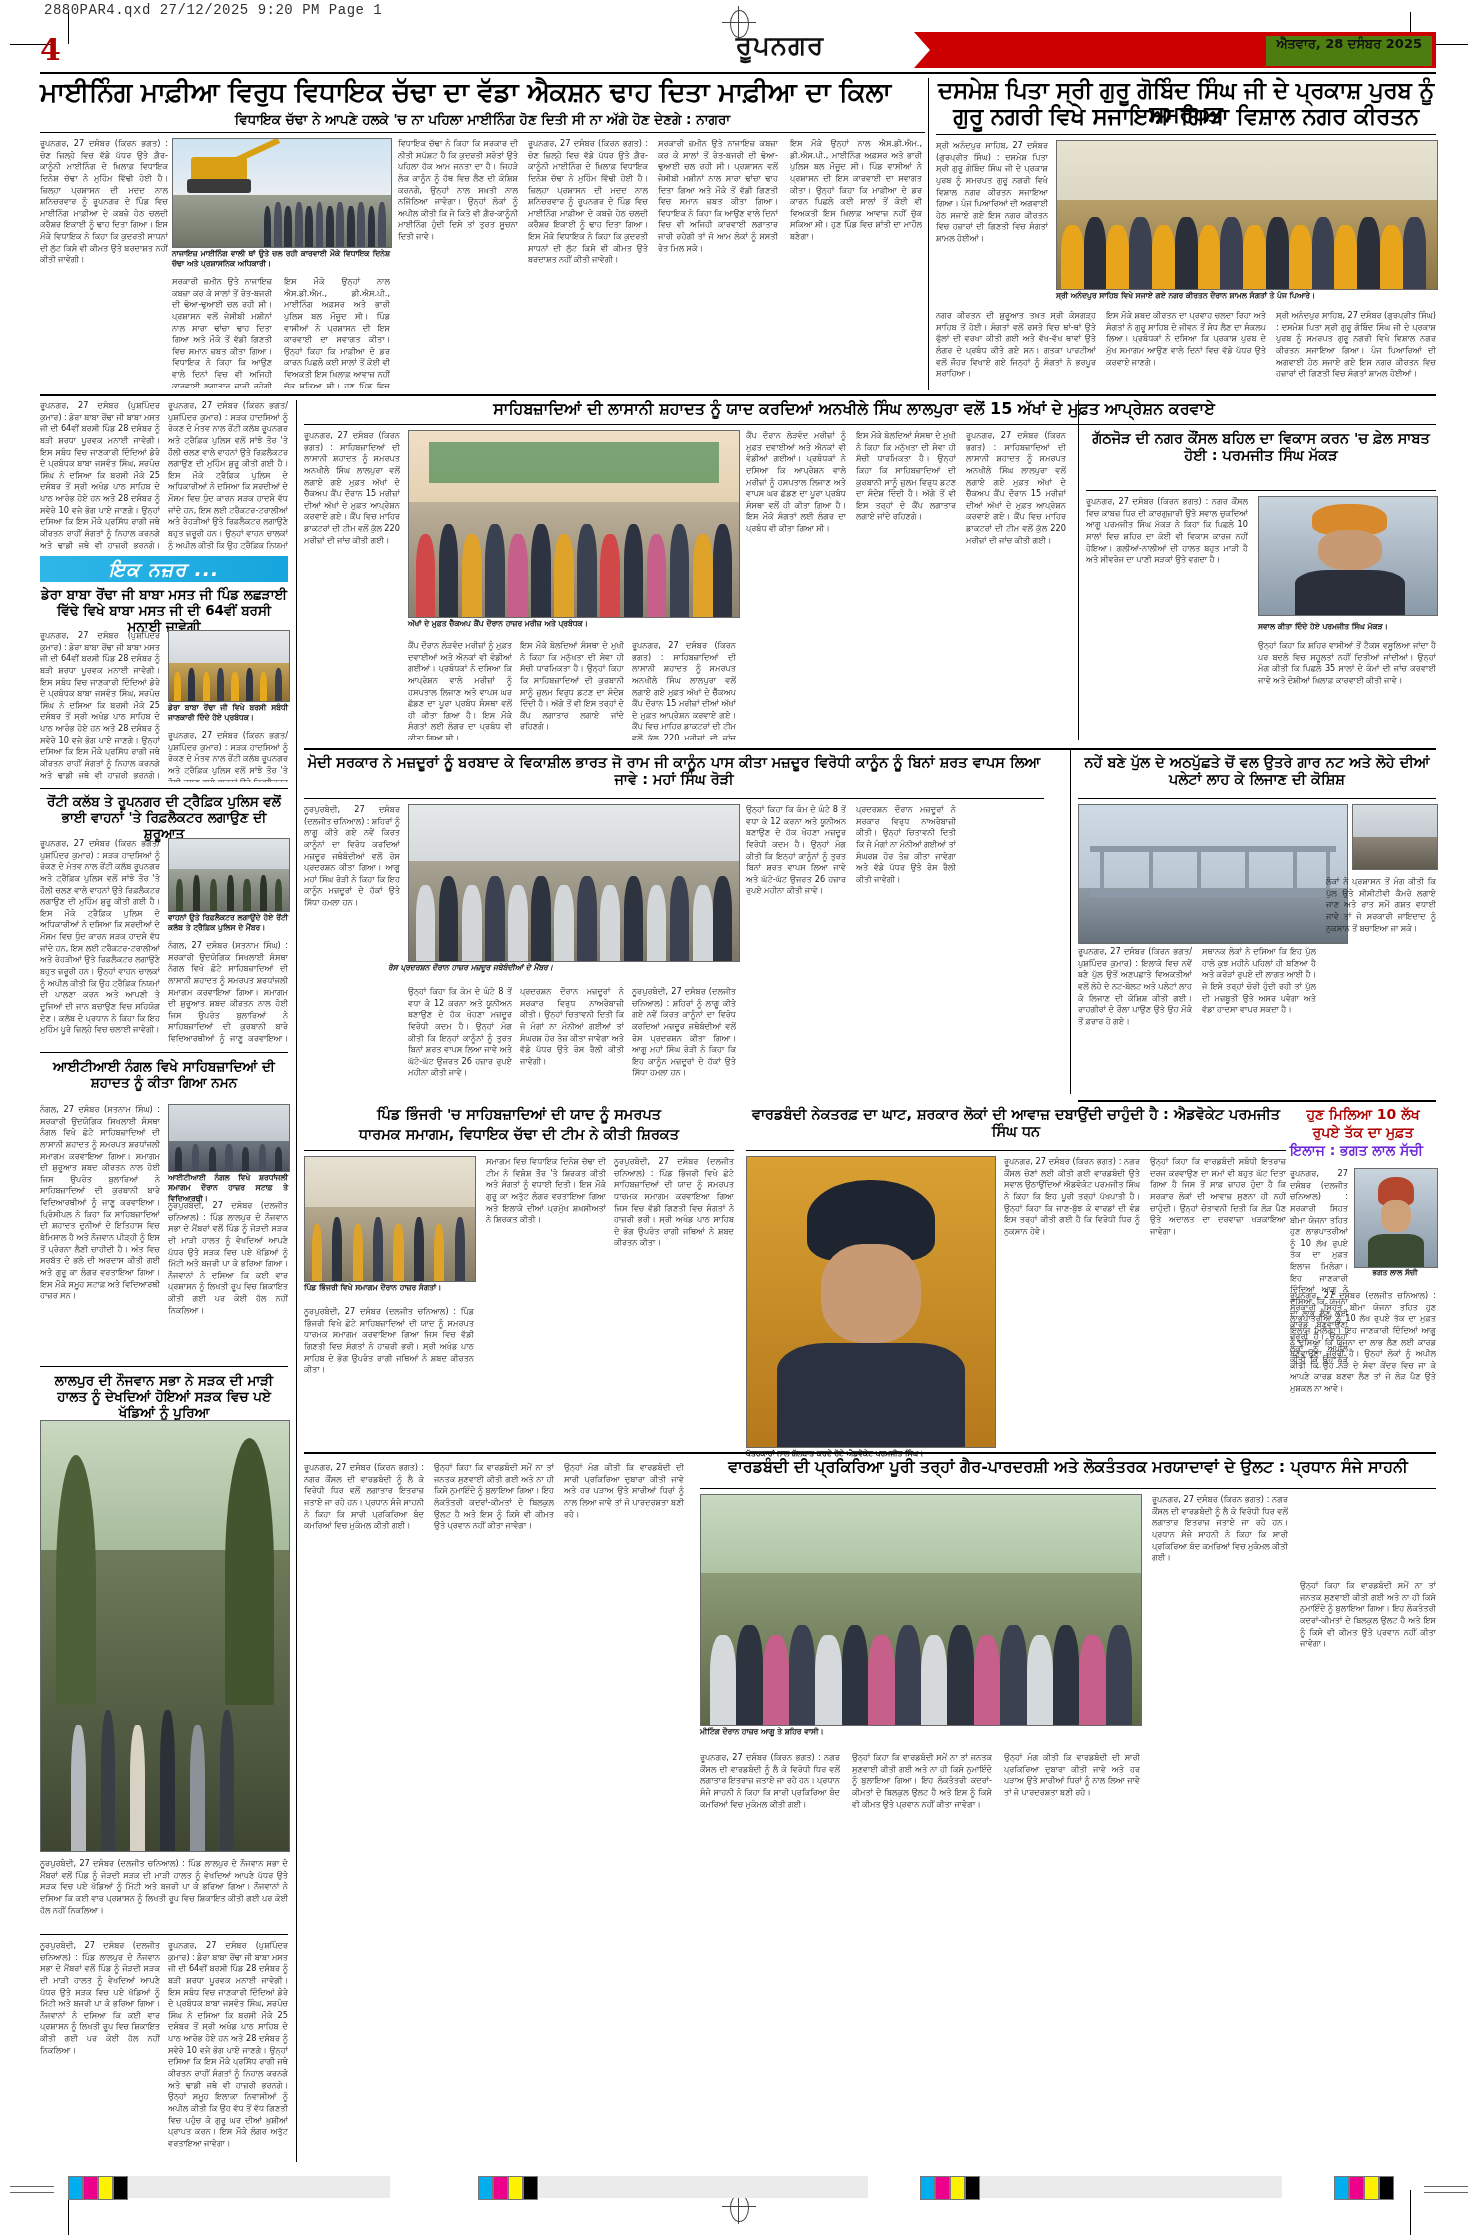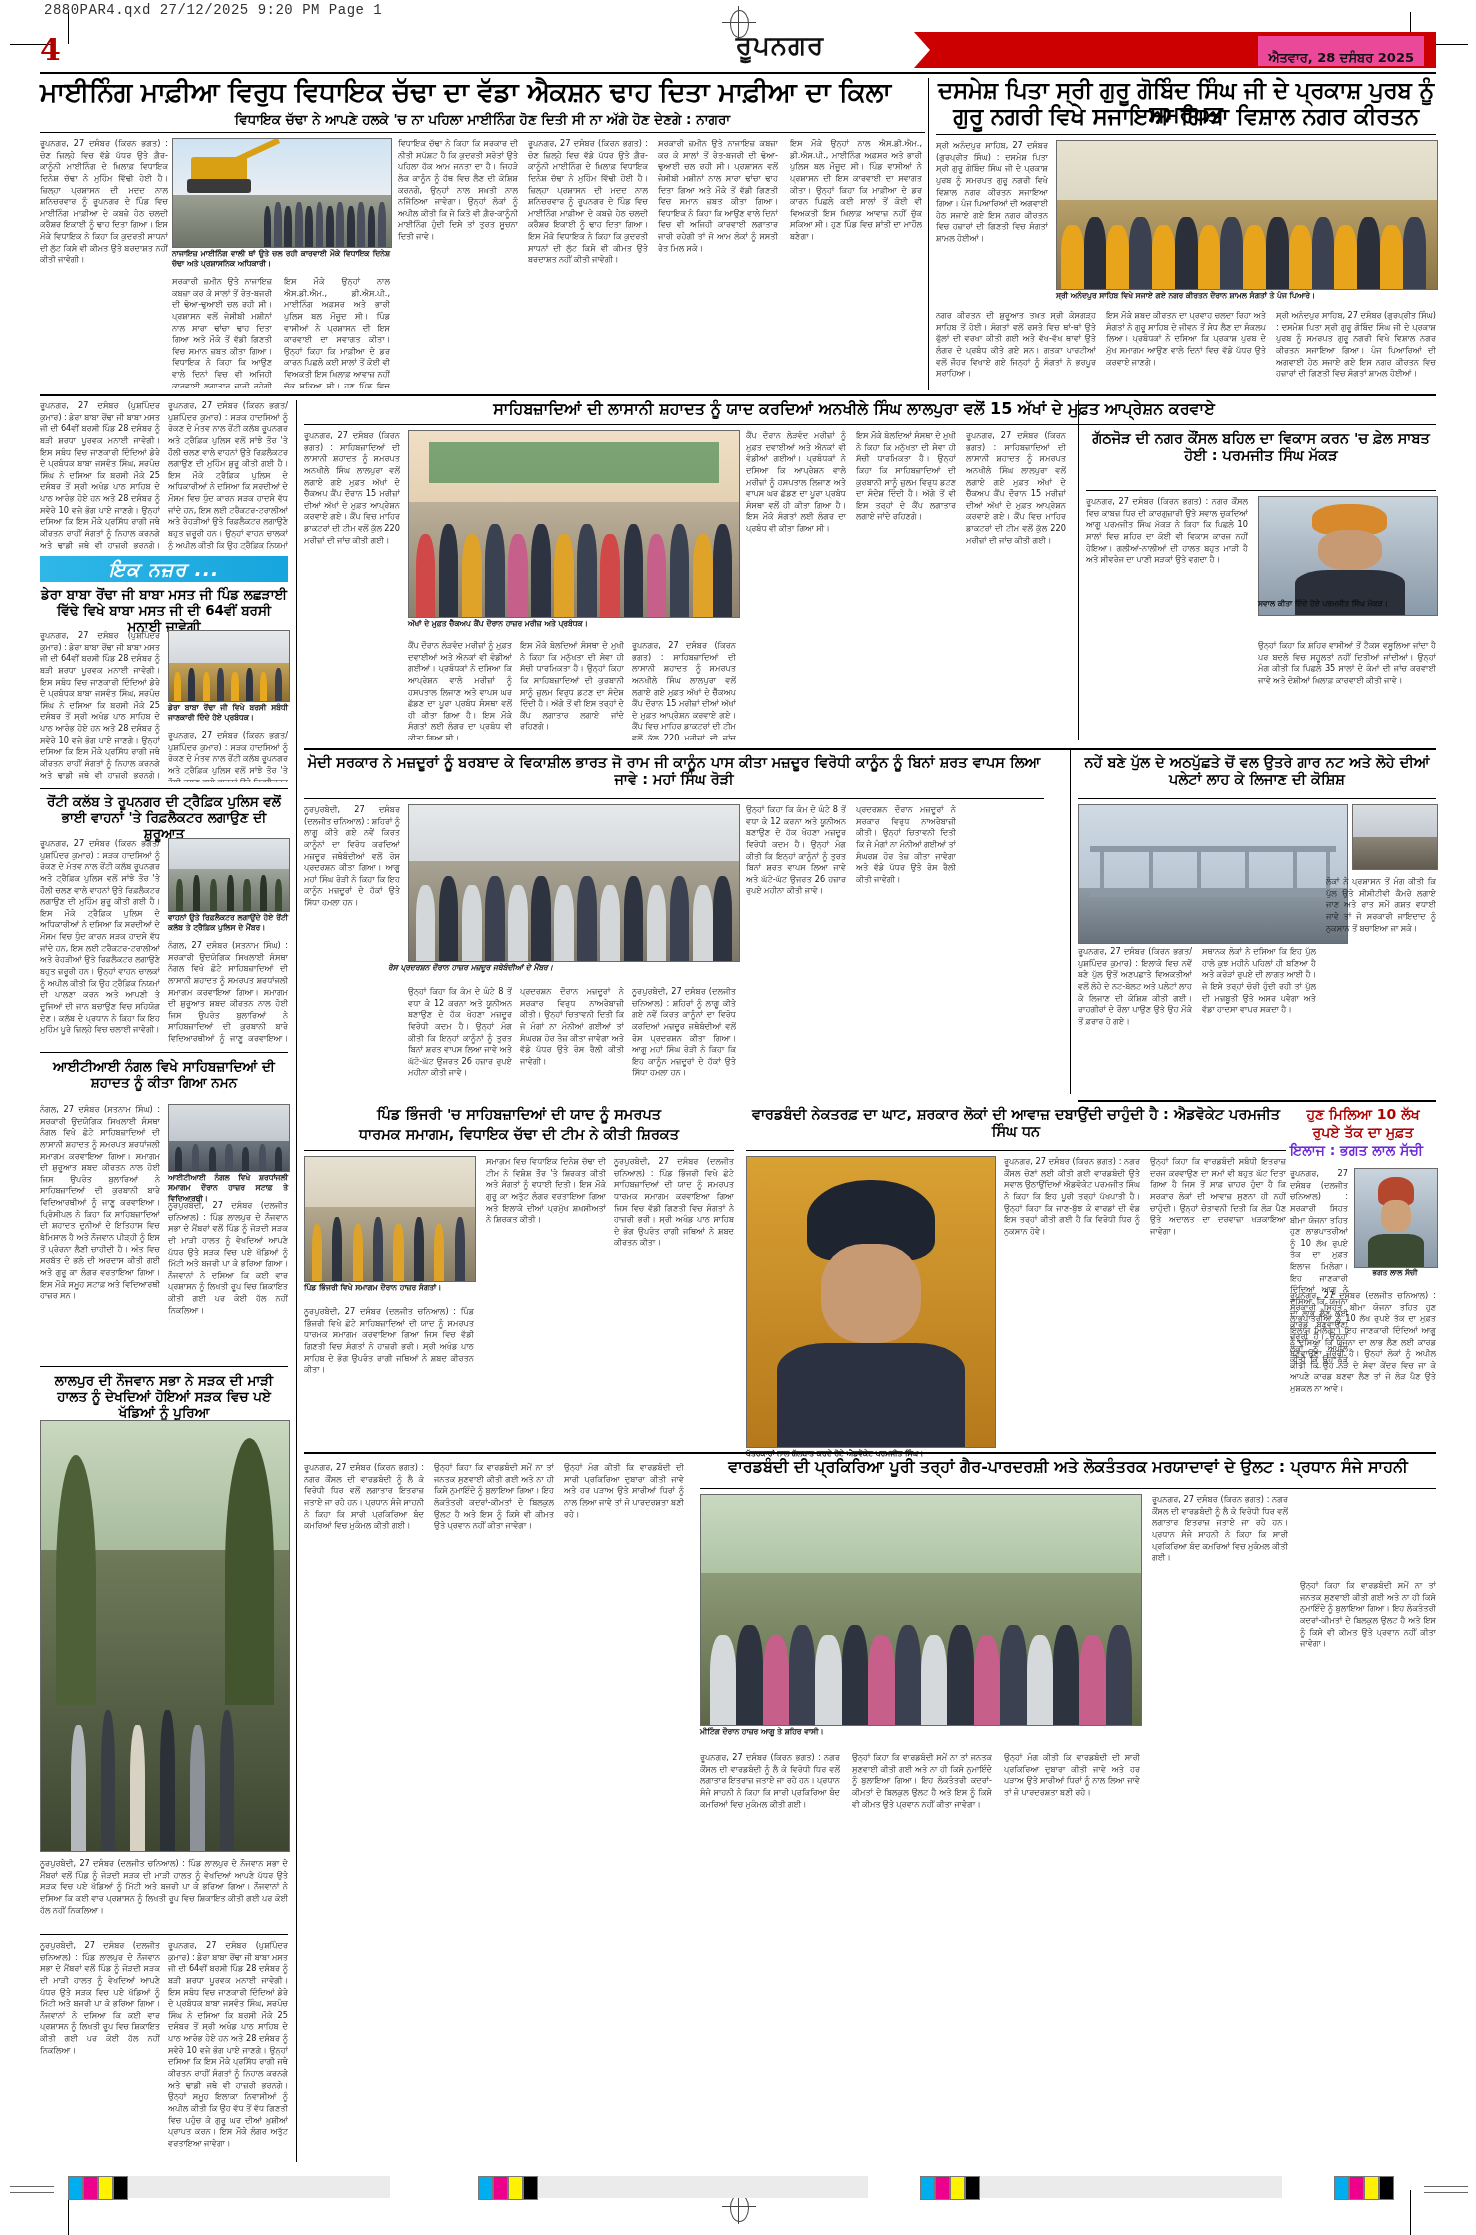--- a/index.html
+++ b/index.html
@@ -19,21 +19,21 @@
   .masthead{position:absolute;left:40px;top:30px;width:1396px;height:40px;}
   .mh-pageno{position:absolute;left:0;top:2px;font-size:30px;font-weight:bold;color:#b00000;font-family:"DejaVu Serif","Liberation Serif",serif;line-height:36px;}
   .mh-redleft{position:absolute;left:38px;top:2px;width:545px;height:36px;background:#cc0000;}
   .mh-redleft:after{content:"";position:absolute;right:-16px;top:0;border-top:18px solid #cc0000;border-bottom:18px solid #cc0000;border-right:16px solid transparent;}
   .mh-logo{position:absolute;left:5px;top:3px;height:30px;padding:0 6px;background:#fff;border:1px solid #cc0000;display:flex;align-items:center;}
   .mh-logo span{font-size:17px;font-weight:bold;color:#cc0000;letter-spacing:0px;white-space:nowrap;}
   .mh-center{position:absolute;left:590px;top:0px;width:300px;text-align:center;}
   .mh-center span{font-size:26px;font-weight:bold;color:#111;letter-spacing:1px;}
   .mh-redright{position:absolute;left:890px;top:2px;width:506px;height:36px;background:#cc0000;}
   .mh-redright:before{content:"";position:absolute;left:-16px;top:0;border-top:18px solid #cc0000;border-bottom:18px solid #cc0000;border-left:16px solid transparent;}
-  .mh-date{position:absolute;right:11px;top:3px;height:30px;padding:0 10px;background:#ec4899;border:1px solid #cc0000;display:flex;align-items:flex-end;}
+  .mh-date{position:absolute;right:3px;top:3px;height:30px;padding:0 10px;background:#4d7c0f;border:1px solid #cc0000;display:flex;align-items:flex-start;}
   .mh-date span{font-size:13px;font-weight:bold;color:#111;white-space:nowrap;}
 
   .rule{position:absolute;background:#000;}
 
   
   .hl{position:absolute;font-weight:bold;color:#000;line-height:1.05;}
   .hl-main{font-size:26.5px;letter-spacing:-0.3px;}
   .hl-deck{font-size:13.5px;font-weight:bold;}
   .hl-sec{font-size:16px;font-weight:bold;line-height:1.15;}
   .hl-sub{font-size:13.5px;font-weight:bold;line-height:1.2;}
@@ -364,21 +364,21 @@
   <div class="hline" style="left:1086px;top:490px;width:350px;"></div>
   <div class="col" style="left:1086px;top:496px;width:162px;height:244px;">
     <div class="txt">ਰੂਪਨਗਰ, 27 ਦਸੰਬਰ (ਕਿਰਨ ਭਗਤ) : ਨਗਰ ਕੌਂਸਲ ਵਿਚ ਕਾਬਜ਼ ਧਿਰ ਦੀ ਕਾਰਗੁਜ਼ਾਰੀ ਉਤੇ ਸਵਾਲ ਚੁਕਦਿਆਂ ਆਗੂ ਪਰਮਜੀਤ ਸਿੰਘ ਮੱਕੜ ਨੇ ਕਿਹਾ ਕਿ ਪਿਛਲੇ 10 ਸਾਲਾਂ ਵਿਚ ਸ਼ਹਿਰ ਦਾ ਕੋਈ ਵੀ ਵਿਕਾਸ ਕਾਰਜ ਨਹੀਂ ਹੋਇਆ। ਗਲੀਆਂ-ਨਾਲੀਆਂ ਦੀ ਹਾਲਤ ਬਹੁਤ ਮਾੜੀ ਹੈ ਅਤੇ ਸੀਵਰੇਜ ਦਾ ਪਾਣੀ ਸੜਕਾਂ ਉਤੇ ਵਗਦਾ ਹੈ।</div>
   </div>
   <div class="photo" style="left:1258px;top:496px;width:178px;height:118px;">
     <div class="portrait" style="left:0;top:0;right:0;bottom:0;"></div>
     <div style="position:absolute;left:30%;top:6%;width:42%;height:26%;background:#d7892b;border-radius:45% 45% 30% 30%;"></div>
     <div style="position:absolute;left:33%;top:28%;width:36%;height:34%;background:#c89a74;border-radius:42%;"></div>
     <div style="position:absolute;left:20%;bottom:0;width:62%;height:38%;background:#2a2f3a;border-radius:30% 30% 0 0;"></div>
   </div>
-  <div class="ph-cap" style="left:1258px;top:599px;width:178px;">ਸਵਾਲ ਕੀਤਾ ਦਿੰਦੇ ਹੋਏ ਪਰਮਜੀਤ ਸਿੰਘ ਮੱਕੜ।</div>
+  <div class="ph-cap" style="left:1258px;top:622px;width:178px;">ਸਵਾਲ ਕੀਤਾ ਦਿੰਦੇ ਹੋਏ ਪਰਮਜੀਤ ਸਿੰਘ ਮੱਕੜ।</div>
   <div class="col" style="left:1258px;top:640px;width:178px;height:100px;">
     <div class="txt">ਉਨ੍ਹਾਂ ਕਿਹਾ ਕਿ ਸ਼ਹਿਰ ਵਾਸੀਆਂ ਤੋਂ ਟੈਕਸ ਵਸੂਲਿਆ ਜਾਂਦਾ ਹੈ ਪਰ ਬਦਲੇ ਵਿਚ ਸਹੂਲਤਾਂ ਨਹੀਂ ਦਿਤੀਆਂ ਜਾਂਦੀਆਂ। ਉਨ੍ਹਾਂ ਮੰਗ ਕੀਤੀ ਕਿ ਪਿਛਲੇ 35 ਸਾਲਾਂ ਦੇ ਕੰਮਾਂ ਦੀ ਜਾਂਚ ਕਰਵਾਈ ਜਾਵੇ ਅਤੇ ਦੋਸ਼ੀਆਂ ਖ਼ਿਲਾਫ਼ ਕਾਰਵਾਈ ਕੀਤੀ ਜਾਵੇ।</div>
   </div>
 
   <div class="hline thick" style="left:304px;top:748px;width:1132px;"></div>
 
   <div class="hl hl-sub" style="left:304px;top:754px;width:740px;text-align:center;font-size:14.5px;">ਮੋਦੀ ਸਰਕਾਰ ਨੇ ਮਜ਼ਦੂਰਾਂ ਨੂੰ ਬਰਬਾਦ ਕੇ ਵਿਕਾਸ਼ੀਲ ਭਾਰਤ ਜੋ ਰਾਮ ਜੀ ਕਾਨੂੰਨ ਪਾਸ ਕੀਤਾ ਮਜ਼ਦੂਰ ਵਿਰੋਧੀ ਕਾਨੂੰਨ ਨੂੰ ਬਿਨਾਂ ਸ਼ਰਤ ਵਾਪਸ ਲਿਆ ਜਾਵੇ : ਮਹਾਂ ਸਿੰਘ ਰੋੜੀ</div>
   <div class="hline" style="left:304px;top:798px;width:740px;"></div>
 
   <div class="col" style="left:304px;top:804px;width:96px;height:290px;">

